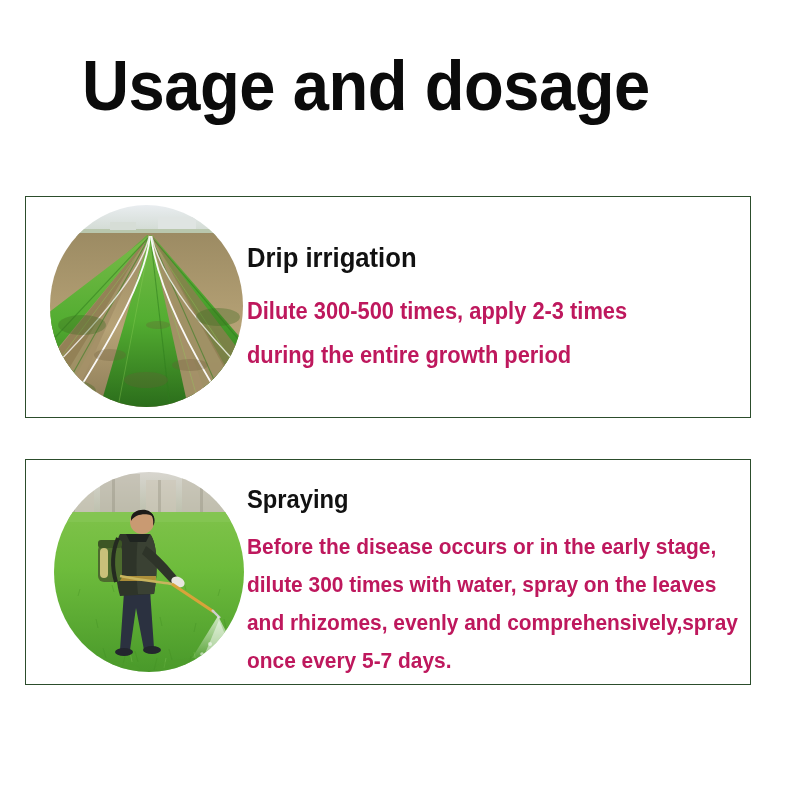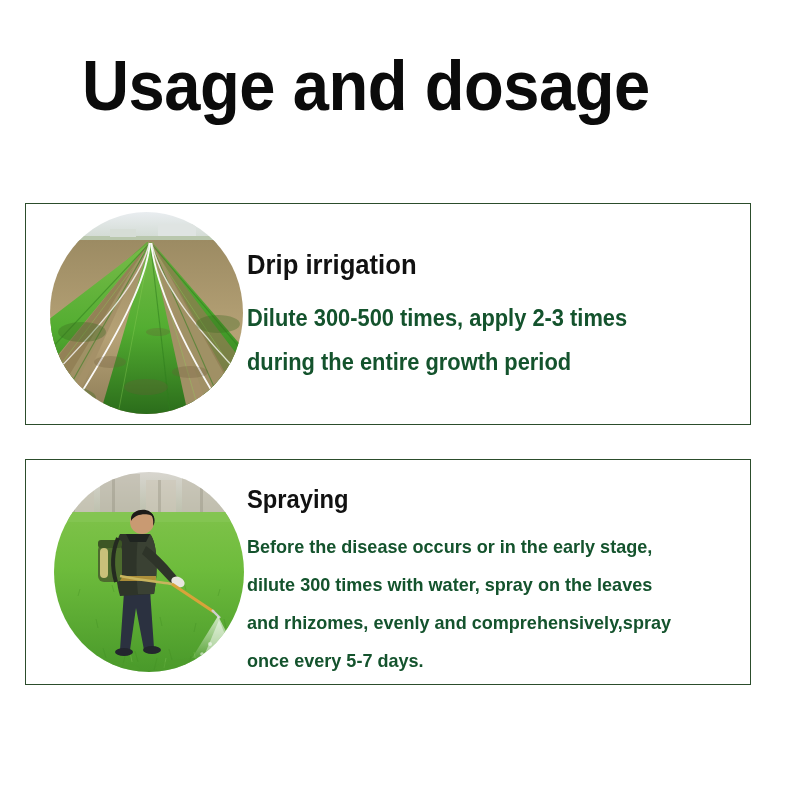--- a/index.html
+++ b/index.html
@@ -37,21 +37,21 @@
   }
 
   
   .card {
     position: absolute;
     left: 25px;
     width: 726px;
     border: 1.5px solid #2c4d2c;
     background: #ffffff;
   }
-  #card-drip    { top: 196px; height: 222px; margin-top: 7px; }
+  #card-drip    { top: 196px; height: 222px; }
   #card-spray   { top: 459px; height: 226px; }
 
   .card-inner {
     position: relative;
     width: 100%;
     height: 100%;
   }
 
   
   .photo {
@@ -100,39 +100,39 @@
   #heading-spray {
     left: 0px;
     top: 25px;
     font-size: 25px;
     line-height: 28px;
   }
 
   .card-body {
     position: absolute;
     font-weight: 700;
-    color: #14532d;
+    color: #be185d;
   }
   .card-body .line {
     white-space: nowrap;
     transform: scaleX(0.95);
     transform-origin: left center;
   }
 
   #body-drip {
     left: 0px;
     top: 92px;
     font-size: 23px;
   }
   #body-drip .line { line-height: 44px; }
 
   #body-spray {
     left: 0px;
     top: 68px;
-    font-size: 19px;
+    font-size: 22px;
   }
   #body-spray .line { line-height: 38px; }
 </style>
 </head>
 <body>
 
 <div id="page">
 
   <div id="page-title">Usage and dosage</div>
 

